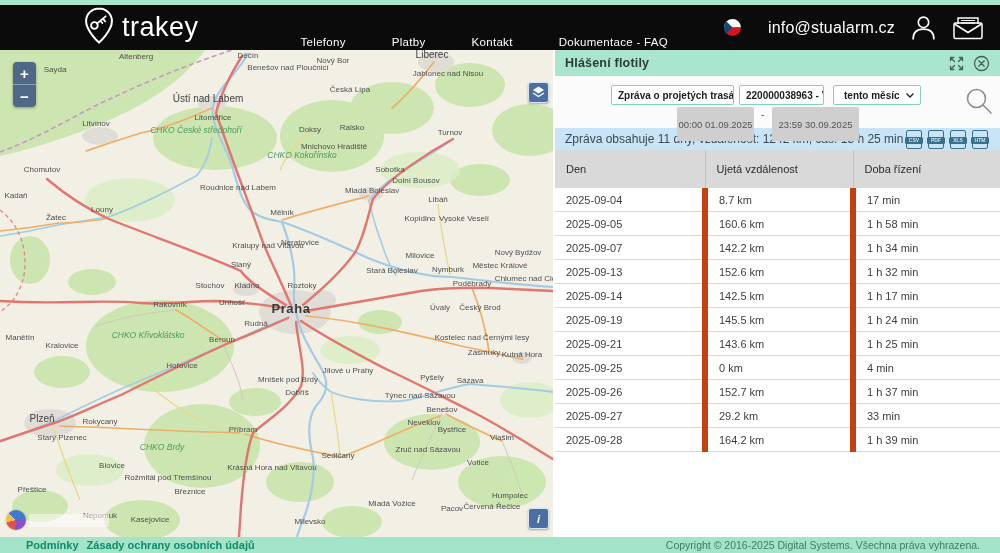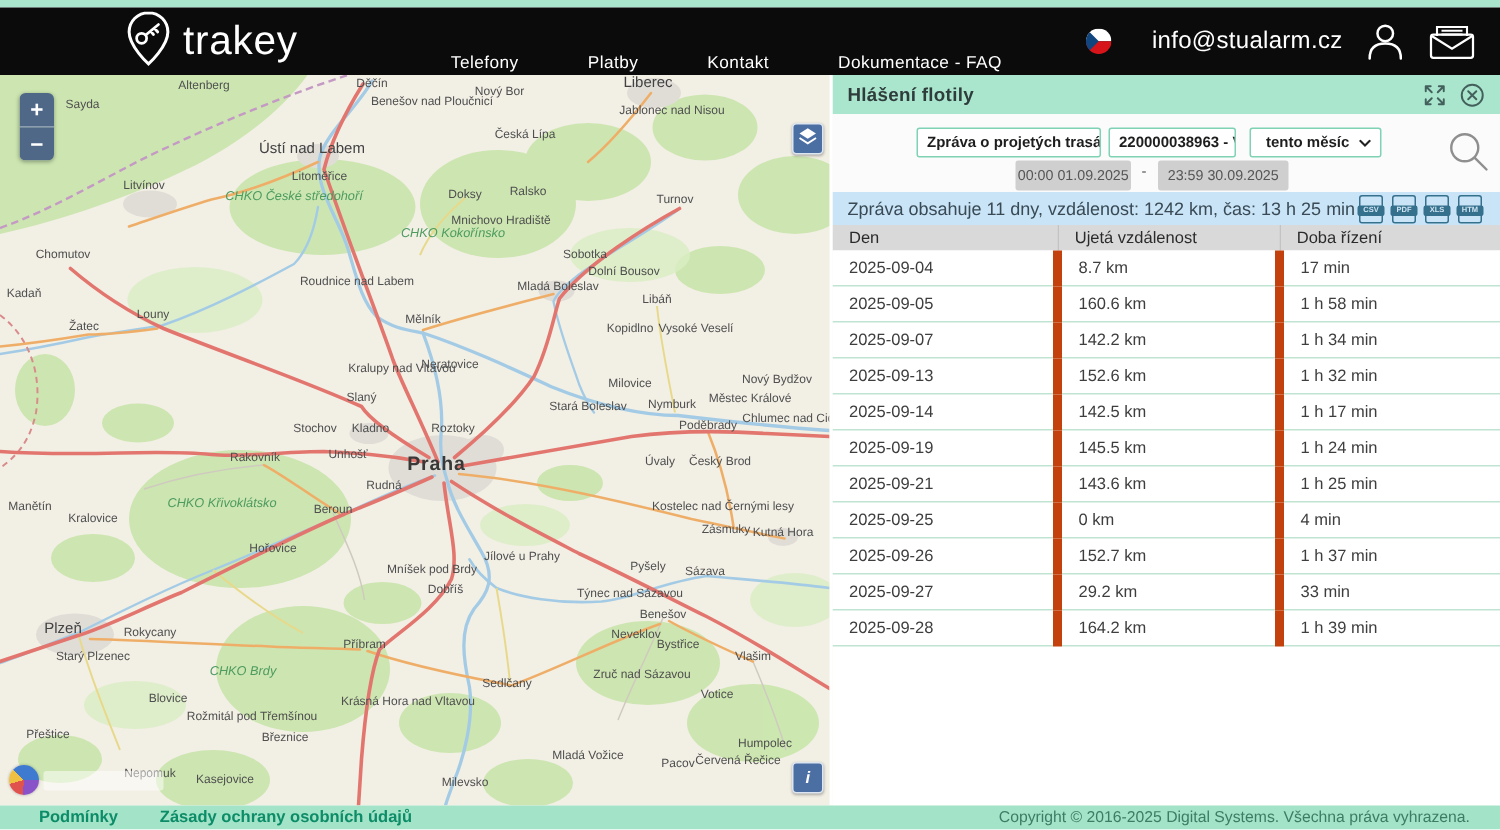--- a/index.html
+++ b/index.html
@@ -45,42 +45,42 @@
   .panel-hdr-icons{margin-left:auto;display:flex;gap:9px;align-items:center;}
   .hicon{cursor:pointer;display:flex;}
 
   
   .filters{position:relative;height:52px;flex:none;background:#fbfbfb;}
   .sel{position:absolute;height:20px;box-sizing:border-box;background:#fff;border:1px solid #7fd3b4;border-radius:2px;display:flex;align-items:center;justify-content:space-between;padding:0 6px;font-size:10px;font-weight:700;color:#1e1e1e;cursor:pointer;white-space:nowrap;overflow:hidden;}
   #sel-report{left:56px;top:9px;width:123px;}
   #sel-vehicle{left:184px;top:9px;width:85px;}
   #sel-period{left:278px;top:9px;width:88px;padding:0 10px;}
   .sel .chev{margin-left:6px;flex:none;display:flex;}
-  .datebox{position:absolute;top:31px;height:20px;box-sizing:border-box;background:#cfcfcf;border-radius:2px;color:#555;font-size:9.5px;display:flex;align-items:center;justify-content:center;cursor:pointer;}
+  .datebox{position:absolute;top:31px;height:34px;box-sizing:border-box;background:#cfcfcf;border-radius:2px;color:#555;font-size:9.5px;display:flex;align-items:center;justify-content:center;cursor:pointer;}
   #date-from{left:122px;width:77px;}
   #date-to{left:217px;width:87px;}
   .date-sep{position:absolute;left:206px;top:33px;font-size:10px;color:#555;}
   .search-btn{position:absolute;right:6px;top:10px;cursor:pointer;}
 
   
   .summary{height:22px;flex:none;background:#c9e4f7;display:flex;align-items:center;padding:0 10px;font-size:12px;color:#394a55;justify-content:space-between;}
   .exports{margin-left:auto;display:flex;gap:6px;margin-right:2px;}
   .file-ic{position:relative;width:14px;height:17px;border:1.3px solid #35708d;border-radius:2px;background:transparent;cursor:pointer;}
   .file-ic .fl{position:absolute;top:6px;left:-2px;right:-2px;height:7px;background:#35708d;border-radius:1.5px;color:#cfe4f2;font-size:5px;line-height:7px;text-align:center;font-weight:700;letter-spacing:0;}
 
   
   .tbl{width:100%;border-collapse:collapse;table-layout:fixed;font-size:11px;color:#3e3e3e;}
-  .tbl th{background:#d9d9d9;font-weight:400;text-align:left;height:17px;padding:0 0 0 11px;color:#2b2b2b;border-left:1px solid #c3c3c3;}
+  .tbl th{background:#d9d9d9;font-weight:400;text-align:left;height:38px;padding:0 0 0 11px;color:#2b2b2b;border-left:1px solid #c3c3c3;}
   .tbl th:first-child{border-left:none;}
   .tbl td{height:23px;padding:0 0 0 11px;border-bottom:1px solid #bfe4d2;border-left:6px solid #c2410c;background:#fff;}
   .tbl td:first-child{border-left:none;}
 
   
   footer{position:absolute;left:0;bottom:0;width:100%;height:16px;background:#a3e3c8;display:flex;align-items:center;font-size:11px;}
-  .f-links{display:flex;gap:28px;margin-left:26px;font-weight:700;color:#0d8c68;}
+  .f-links{display:flex;gap:8px;margin-left:26px;font-weight:700;color:#0d8c68;}
   .f-link{cursor:pointer;}
   .f-copy{margin-left:auto;margin-right:20px;color:#3c7d65;font-size:10.5px;}
 </style>
 </head>
 <body>
 
 <div class="app">
   <div class="top-strip"></div>
 
   <header class="navbar">

